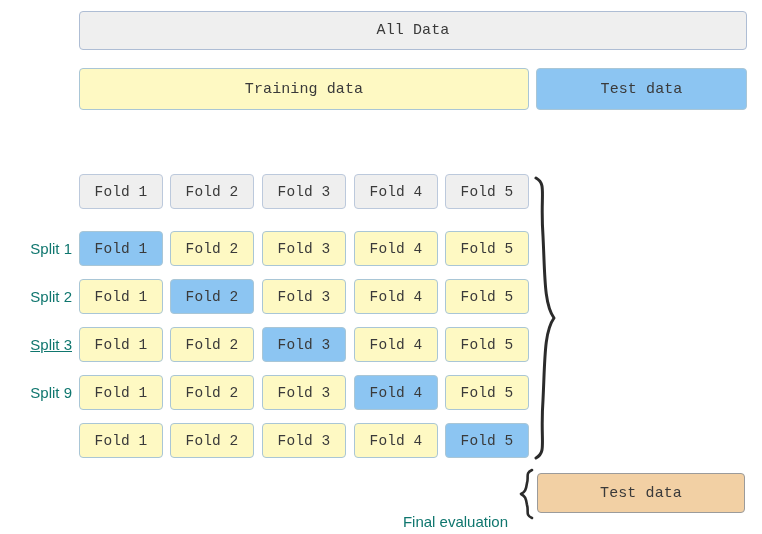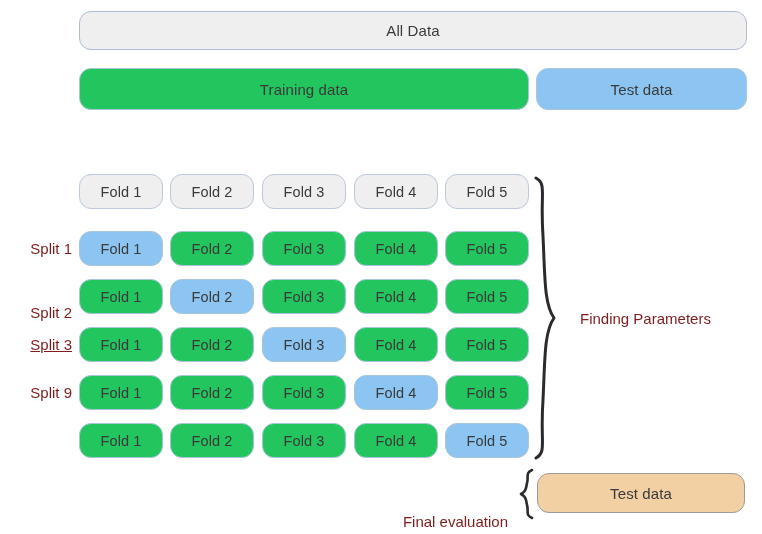--- a/index.html
+++ b/index.html
@@ -25,28 +25,29 @@
   .box {
     position: absolute;
     box-sizing: border-box;
     display: flex;
     align-items: center;
     justify-content: center;
     font-size: 15px;
     letter-spacing: .1px;
     color: #3a3a3a;
     white-space: nowrap;
-    border-radius: 12px;
+    border-radius: 4px;
+    font-family: Liberation Mono, monospace;
   }
   .box.grey {
     background: #efefef;
     border: 1px solid #aebdd4;
   }
   .box.green {
-    background: #22c55e;
+    background: #fef9c3;
     border: 1px solid #a9c6d6;
   }
   .box.blue {
     background: #8cc5f2;
     border: 1px solid #a9c6d6;
   }
   .box.tan {
     background: #f2d0a4;
     border: 1px solid #9b9b9b;
   }
@@ -56,21 +57,21 @@
     font-size: 14.5px;
   }
   .box.cell {
     font-size: 14.5px;
   }
 
   
   .label {
     position: absolute;
     font-size: 15px;
-    color: #7f1d1d;
+    color: #0f766e;
     white-space: nowrap;
     display: flex;
     align-items: center;
   }
   .label.right {
     justify-content: flex-end;
   }
   .label.left {
     justify-content: flex-start;
   }
@@ -101,21 +102,21 @@
   <div class="box fold-head" style="left:354px; top:174px; width:84px; height:35px;">Fold 4</div>
   <div class="box fold-head" style="left:445px; top:174px; width:84px; height:35px;">Fold 5</div>
 
   <div class="label right" style="left:0px; top:231px; width:72px; height:35px;">Split 1</div>
   <div class="box cell blue" style="left:79px; top:231px; width:84px; height:35px;">Fold 1</div>
   <div class="box cell green" style="left:170px; top:231px; width:84px; height:35px;">Fold 2</div>
   <div class="box cell green" style="left:262px; top:231px; width:84px; height:35px;">Fold 3</div>
   <div class="box cell green" style="left:354px; top:231px; width:84px; height:35px;">Fold 4</div>
   <div class="box cell green" style="left:445px; top:231px; width:84px; height:35px;">Fold 5</div>
 
-  <div class="label right" style="left:0px; top:295px; width:72px; height:35px;">Split 2</div>
+  <div class="label right" style="left:0px; top:279px; width:72px; height:35px;">Split 2</div>
   <div class="box cell green" style="left:79px; top:279px; width:84px; height:35px;">Fold 1</div>
   <div class="box cell blue" style="left:170px; top:279px; width:84px; height:35px;">Fold 2</div>
   <div class="box cell green" style="left:262px; top:279px; width:84px; height:35px;">Fold 3</div>
   <div class="box cell green" style="left:354px; top:279px; width:84px; height:35px;">Fold 4</div>
   <div class="box cell green" style="left:445px; top:279px; width:84px; height:35px;">Fold 5</div>
 
   <div class="label right" style="left:0px; top:327px; width:72px; height:35px;text-decoration:underline;">Split 3</div>
   <div class="box cell green" style="left:79px; top:327px; width:84px; height:35px;">Fold 1</div>
   <div class="box cell green" style="left:170px; top:327px; width:84px; height:35px;">Fold 2</div>
   <div class="box cell blue" style="left:262px; top:327px; width:84px; height:35px;">Fold 3</div>
@@ -139,21 +140,20 @@
   <div class="brace" style="left:534px; top:176px; width:30px; height:284px;">
     <svg width="30" height="284" viewBox="0 0 30 284">
       <path d="M 2 2
                C 13 8, 6 18, 9 60
                C 11 100, 10 128, 20 142
                C 10 156, 11 184, 9 224
                C 6 266, 13 276, 2 282" fill="none" stroke="#2b2b2b" stroke-width="3" stroke-linecap="round" stroke-linejoin="round"></path>
     </svg>
   </div>
 
-  <div class="label left" style="left:580px; top:305px; width:180px; height:26px;">Finding Parameters</div>
 
   <div class="label right" style="left:330px; top:480px; width:178px; height:26px;margin-top:28px;">Final evaluation</div>
 
   <div class="brace" style="left:520px; top:468px; width:20px; height:52px;">
     <svg width="20" height="52" viewBox="0 0 20 52">
       <path d="M 12 2
                C 5 5, 9 9, 7 15
                C 6 22, 5 24, 1 26
                C 5 28, 6 30, 7 37
                C 9 43, 5 47, 12 50" fill="none" stroke="#2b2b2b" stroke-width="2.6" stroke-linecap="round" stroke-linejoin="round"></path>

